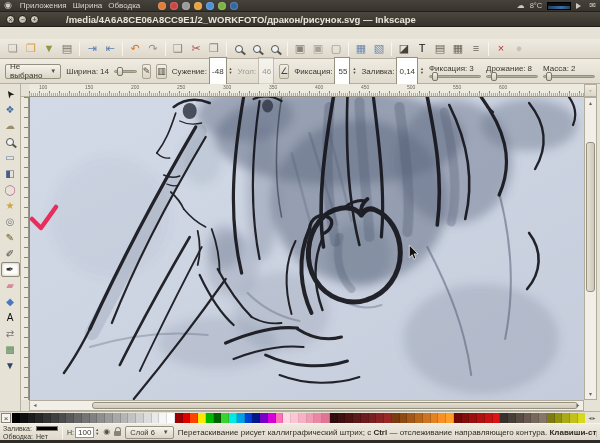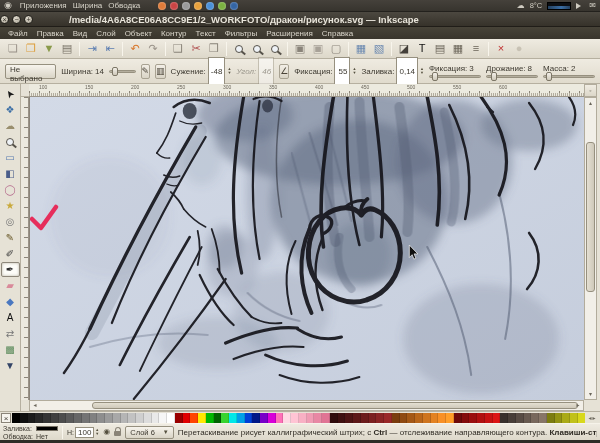--- a/index.html
+++ b/index.html
@@ -15,21 +15,21 @@
   .launch-dot{width:8px;height:8px;border-radius:50%;box-shadow:inset 0 0 2px rgba(255,255,255,.5);}
   #tray{margin-left:auto;display:flex;align-items:center;gap:5px;}
   #tray .wicon{font-size:8px;color:#cfcbc1;}
   #tray .wtemp{font-size:7.5px;color:#cfcbc1;}
   #sysmon{width:24px;height:8px;background:#0c0e12;border:1px solid #000;position:relative;overflow:hidden;}
   #sysmon::after{content:"";position:absolute;left:0;bottom:0;width:100%;height:3px;background:linear-gradient(90deg,#24405e,#3a6ea5 60%,#24405e);}
   .spk{width:0;height:0;border:3px solid transparent;border-right:5px solid #cfcbc1;transform:rotate(180deg);}
   .mail{font-size:8px;color:#cfcbc1;}
 
   
-  #title-bar{position:absolute;left:0;top:12px;width:600px;height:15px;background:linear-gradient(#4c4840,#36322a);border-bottom:1px solid #201d18;display:flex;align-items:center;padding:0 0;gap:10px;}
+  #title-bar{position:absolute;left:0;top:12px;width:600px;height:15px;background:linear-gradient(#4c4840,#36322a);border-bottom:1px solid #201d18;display:flex;align-items:center;padding:0 6px;gap:1px;}
   .winbtn{width:9px;height:9px;border-radius:50%;background:radial-gradient(circle at 35% 30%,#ded9cc,#a8a294);border:1px solid #23211c;color:#3a362e;font-size:7px;line-height:7px;text-align:center;}
   #title-text{color:#e8e4da;font-size:9.5px;font-weight:bold;margin-left:26px;white-space:nowrap;overflow:hidden;}
 
   
   #menu-bar{position:absolute;left:0;top:27px;width:600px;height:12px;background:linear-gradient(#474338,#39352c);display:flex;align-items:center;gap:1px;padding:0 4px;}
   .menu-item{color:#d9d5ca;font-size:8px;padding:0 4px;}
 
   
   #cmd-bar{position:absolute;left:0;top:39px;width:600px;height:20px;background:linear-gradient(#efebe1,#ddd8ca);border-bottom:1px solid #b6b0a0;display:flex;align-items:center;padding:0 4px;}
   .cbtn{width:18px;height:16px;display:flex;align-items:center;justify-content:center;font-size:11px;line-height:1;border-radius:2px;}
@@ -42,21 +42,21 @@
   .combo{background:linear-gradient(#f7f4ed,#d9d4c6);border:1px solid #96907f;border-radius:2px;height:15px;display:flex;align-items:center;gap:8px;padding:0 4px;font-size:8px;}
   .combo .arr{font-size:6px;color:#55503f;}
   .optfield{display:flex;align-items:center;gap:2px;}
   .optlabel{white-space:nowrap;}
   .spin{background:#fff;border:1px solid #96907f;height:28px;min-width:16px;padding:0 2px;font-size:8px;display:flex;align-items:center;justify-content:flex-end;}
   .updn{display:flex;flex-direction:column;font-size:4px;line-height:4px;color:#55503f;}
   .slider{height:3px;background:#b4ae9e;border:1px solid #96907f;border-radius:2px;position:relative;}
   .slider i{position:absolute;width:6px;height:9px;top:-4px;background:linear-gradient(#f2efe8,#cfc9ba);border:1px solid #7c7666;border-radius:2px;}
   .stack{display:flex;flex-direction:column;justify-content:center;gap:2px;}
   .tbtn{width:15px;height:15px;border:1px solid #a8a292;border-radius:2px;background:linear-gradient(#f2eee6,#d9d4c6);display:flex;align-items:center;justify-content:center;font-size:9px;color:#4a4438;}
-  .disabled{opacity:.45;font-style:italic;}
+  .disabled{opacity:.45;}
 
   
   #workspace{position:absolute;left:0;top:84px;width:600px;height:327px;background:#e6e2d6;}
   #toolbox{position:absolute;left:0;top:0;width:21px;height:327px;border-right:1px solid #b6b0a0;display:flex;flex-direction:column;align-items:center;padding-top:2px;gap:1px;}
   .tool{height:15px;width:19px;display:flex;align-items:center;justify-content:center;font-size:10px;line-height:1;border-radius:2px;border:1px solid transparent;}
   .tool.active{background:#fdfdf9;border:1px solid #8d877a;box-shadow:inset 0 0 3px #b8b2a4;}
 
   #corner{position:absolute;left:21px;top:0;width:8px;height:13px;background:#e6e2d6;border-bottom:1px solid #b6b0a0;}
   #hruler{position:absolute;left:29px;top:0;width:555px;height:13px;background:#eceadf;border-bottom:1px solid #9a9488;overflow:hidden;}
   #hruler::before{content:"";position:absolute;left:0;top:55%;width:100%;height:45%;background:repeating-linear-gradient(90deg,#8a8478 0 1px,transparent 1px 10px);}
@@ -136,33 +136,20 @@
   <div id="title-bar">
     <span style="display:flex;gap:3px;">
 
     <span class="winbtn">×</span>
         <span class="winbtn">−</span>
         <span class="winbtn">+</span>
       </span>
     <span id="title-text">/media/4A6A8CE06A8CC9E1/2_WORKFOTO/дракон/рисунок.svg — Inkscape</span>
   </div>
 
-  <div id="menu-bar">
-
-  <span class="menu-item">Файл</span>
-      <span class="menu-item">Правка</span>
-      <span class="menu-item">Вид</span>
-      <span class="menu-item">Слой</span>
-      <span class="menu-item">Объект</span>
-      <span class="menu-item">Контур</span>
-      <span class="menu-item">Текст</span>
-      <span class="menu-item">Фильтры</span>
-      <span class="menu-item">Расширения</span>
-      <span class="menu-item">Справка</span>
-    </div>
 
   <div id="cmd-bar">
 
   <span class="cbtn">
         <span class="cg" style="color: rgb(154, 147, 138);">❏</span>
       </span>
       <span class="cbtn">
         <span class="cg" style="color: rgb(221, 159, 61);">❐</span>
       </span>
       <span class="cbtn">
@@ -241,21 +228,21 @@
       <div class="tsep"></div>
       <span class="cbtn">
         <span class="cg" style="color: rgb(192, 48, 48);">×</span>
       </span>
       <span class="cbtn">
         <span class="cg" style="color: rgb(200, 194, 180);">●</span>
       </span>
     </div>
 
   <div id="opt-bar">
-    <span class="combo" style="width:84px;flex-direction:column;">
+    <span class="combo" style="width:84px;">
       <span>Не выбрано</span>
       <span class="arr">▼</span>
     </span>
     <span class="optfield">
       <span class="optlabel">Ширина:</span>
       <span>14</span>
     </span>
     <span class="slider" style="width:46px;">
         <i style="left:8%"></i>
       </span>

